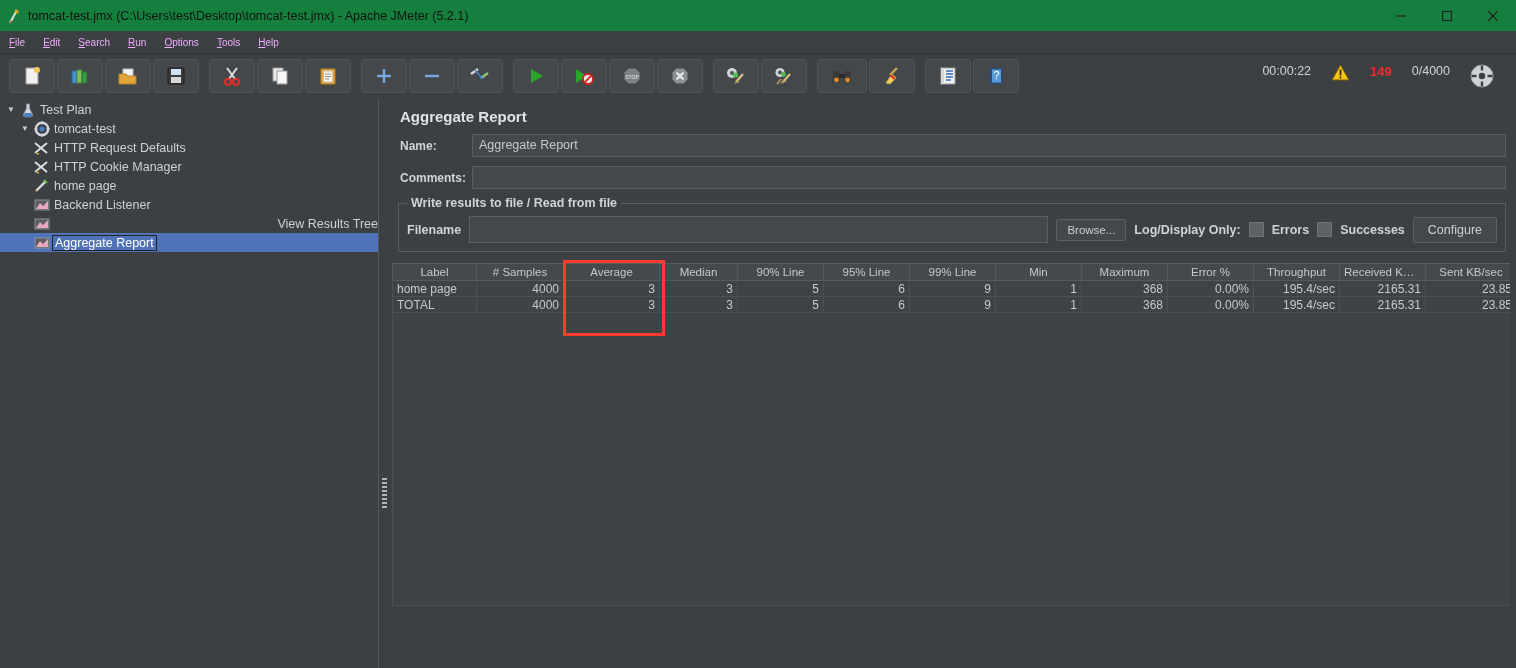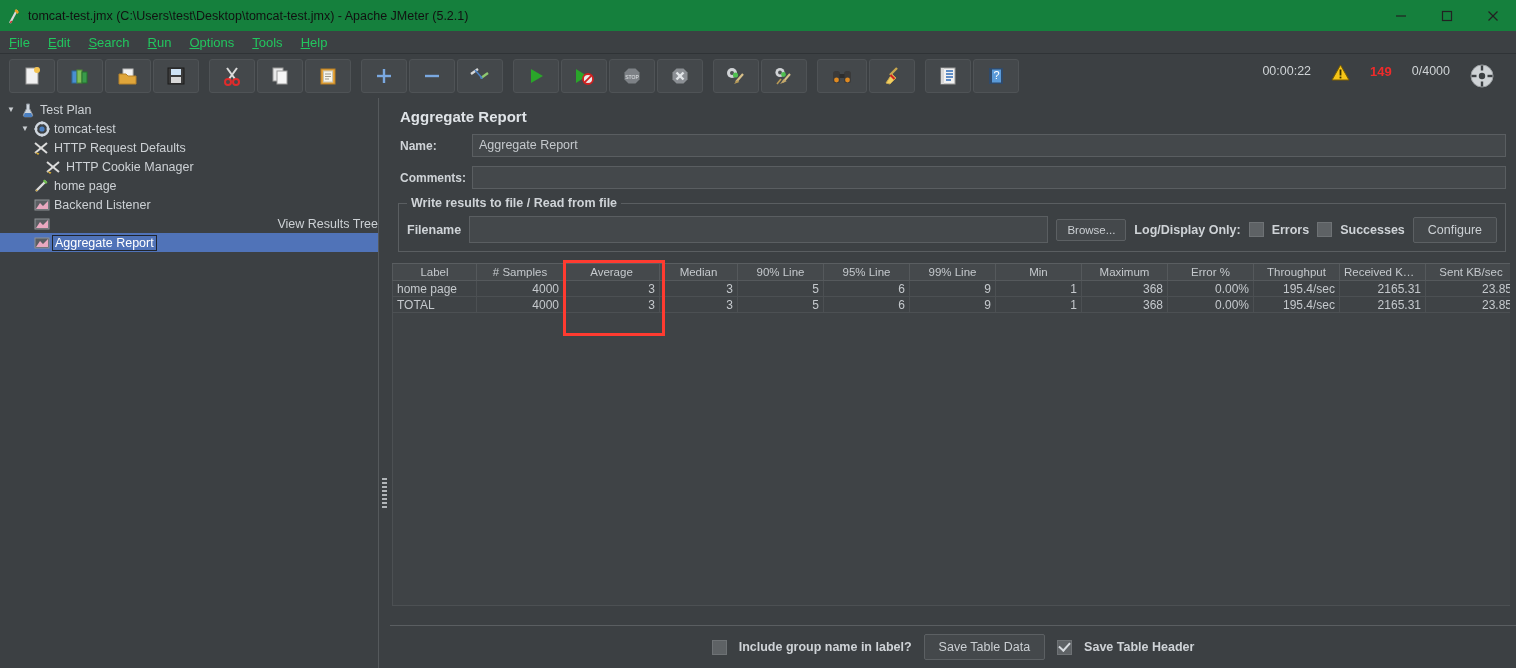--- a/index.html
+++ b/index.html
@@ -25,21 +25,21 @@
   .wbtn{width:46px;height:31px;display:flex;align-items:center;justify-content:center;color:#222;}
   .wbtn svg{display:block;}
 
   
   .menubar{
     position:absolute;left:0;top:31px;width:1516px;height:22px;
     background:#3c4043;display:flex;align-items:center;
     border-bottom:1px solid #2f3336;
   }
   .menuitem{
-    padding:2px 9px;font-size:13px;color:#22c55e;cursor:default;
+    padding:2px 9px;font-size:10px;color:#f0abfc;cursor:default;
     font-family:"Liberation Sans",sans-serif;
   }
   .menuitem .u{text-decoration:underline;}
 
   
   .toolbar{
     position:absolute;left:0;top:54px;width:1516px;height:44px;
     background:#3c4043;display:flex;align-items:center;
     border-bottom:1px solid #2b2f31;
   }
@@ -437,21 +437,21 @@
         <div class="ticon">
           <svg width="18" height="16" viewBox="0 0 18 16">
             <line x1="2" y1="13" x2="14" y2="3" stroke="#dcdcdc" stroke-width="2"></line>
             <line x1="2" y1="3" x2="14" y2="13" stroke="#dcdcdc" stroke-width="2"></line>
             <path d="M2 12 l3 3 l1.5 -1.5 Z" fill="#e0b030"></path>
           </svg>
         </div>
         <div class="tlabel">HTTP Request Defaults</div>
       </div>
 
-      <div class="trow" style="padding-left:44px;">
+      <div class="trow" style="padding-left:32px;">
         <div class="ticon">
           <svg width="18" height="16" viewBox="0 0 18 16">
             <line x1="2" y1="13" x2="14" y2="3" stroke="#dcdcdc" stroke-width="2"></line>
             <line x1="2" y1="3" x2="14" y2="13" stroke="#dcdcdc" stroke-width="2"></line>
             <path d="M2 12 l3 3 l1.5 -1.5 Z" fill="#e0b030"></path>
           </svg>
         </div>
         <div class="tlabel">HTTP Cookie Manager</div>
       </div>
 
@@ -601,23 +601,14 @@
       </table>
       <div class="tblfiller"></div>
 
       <div class="redbox" style="left:171px;top:-4px;width:96px;height:70px;"></div>
     </div>
 
   </div>
 
   <div class="scroll-edge"></div>
 
-  <div class="bottombar">
-    <div class="bottom-inner">
-      <span class="cbox"></span>
-      <span class="cbl">Include group name in label?</span>
-      <button class="btn big">Save Table Data</button>
-      <span class="cbox checked"></span>
-      <span class="cbl">Save Table Header</span>
-    </div>
-  </div>
 
 </div>
 
 </body></html>

